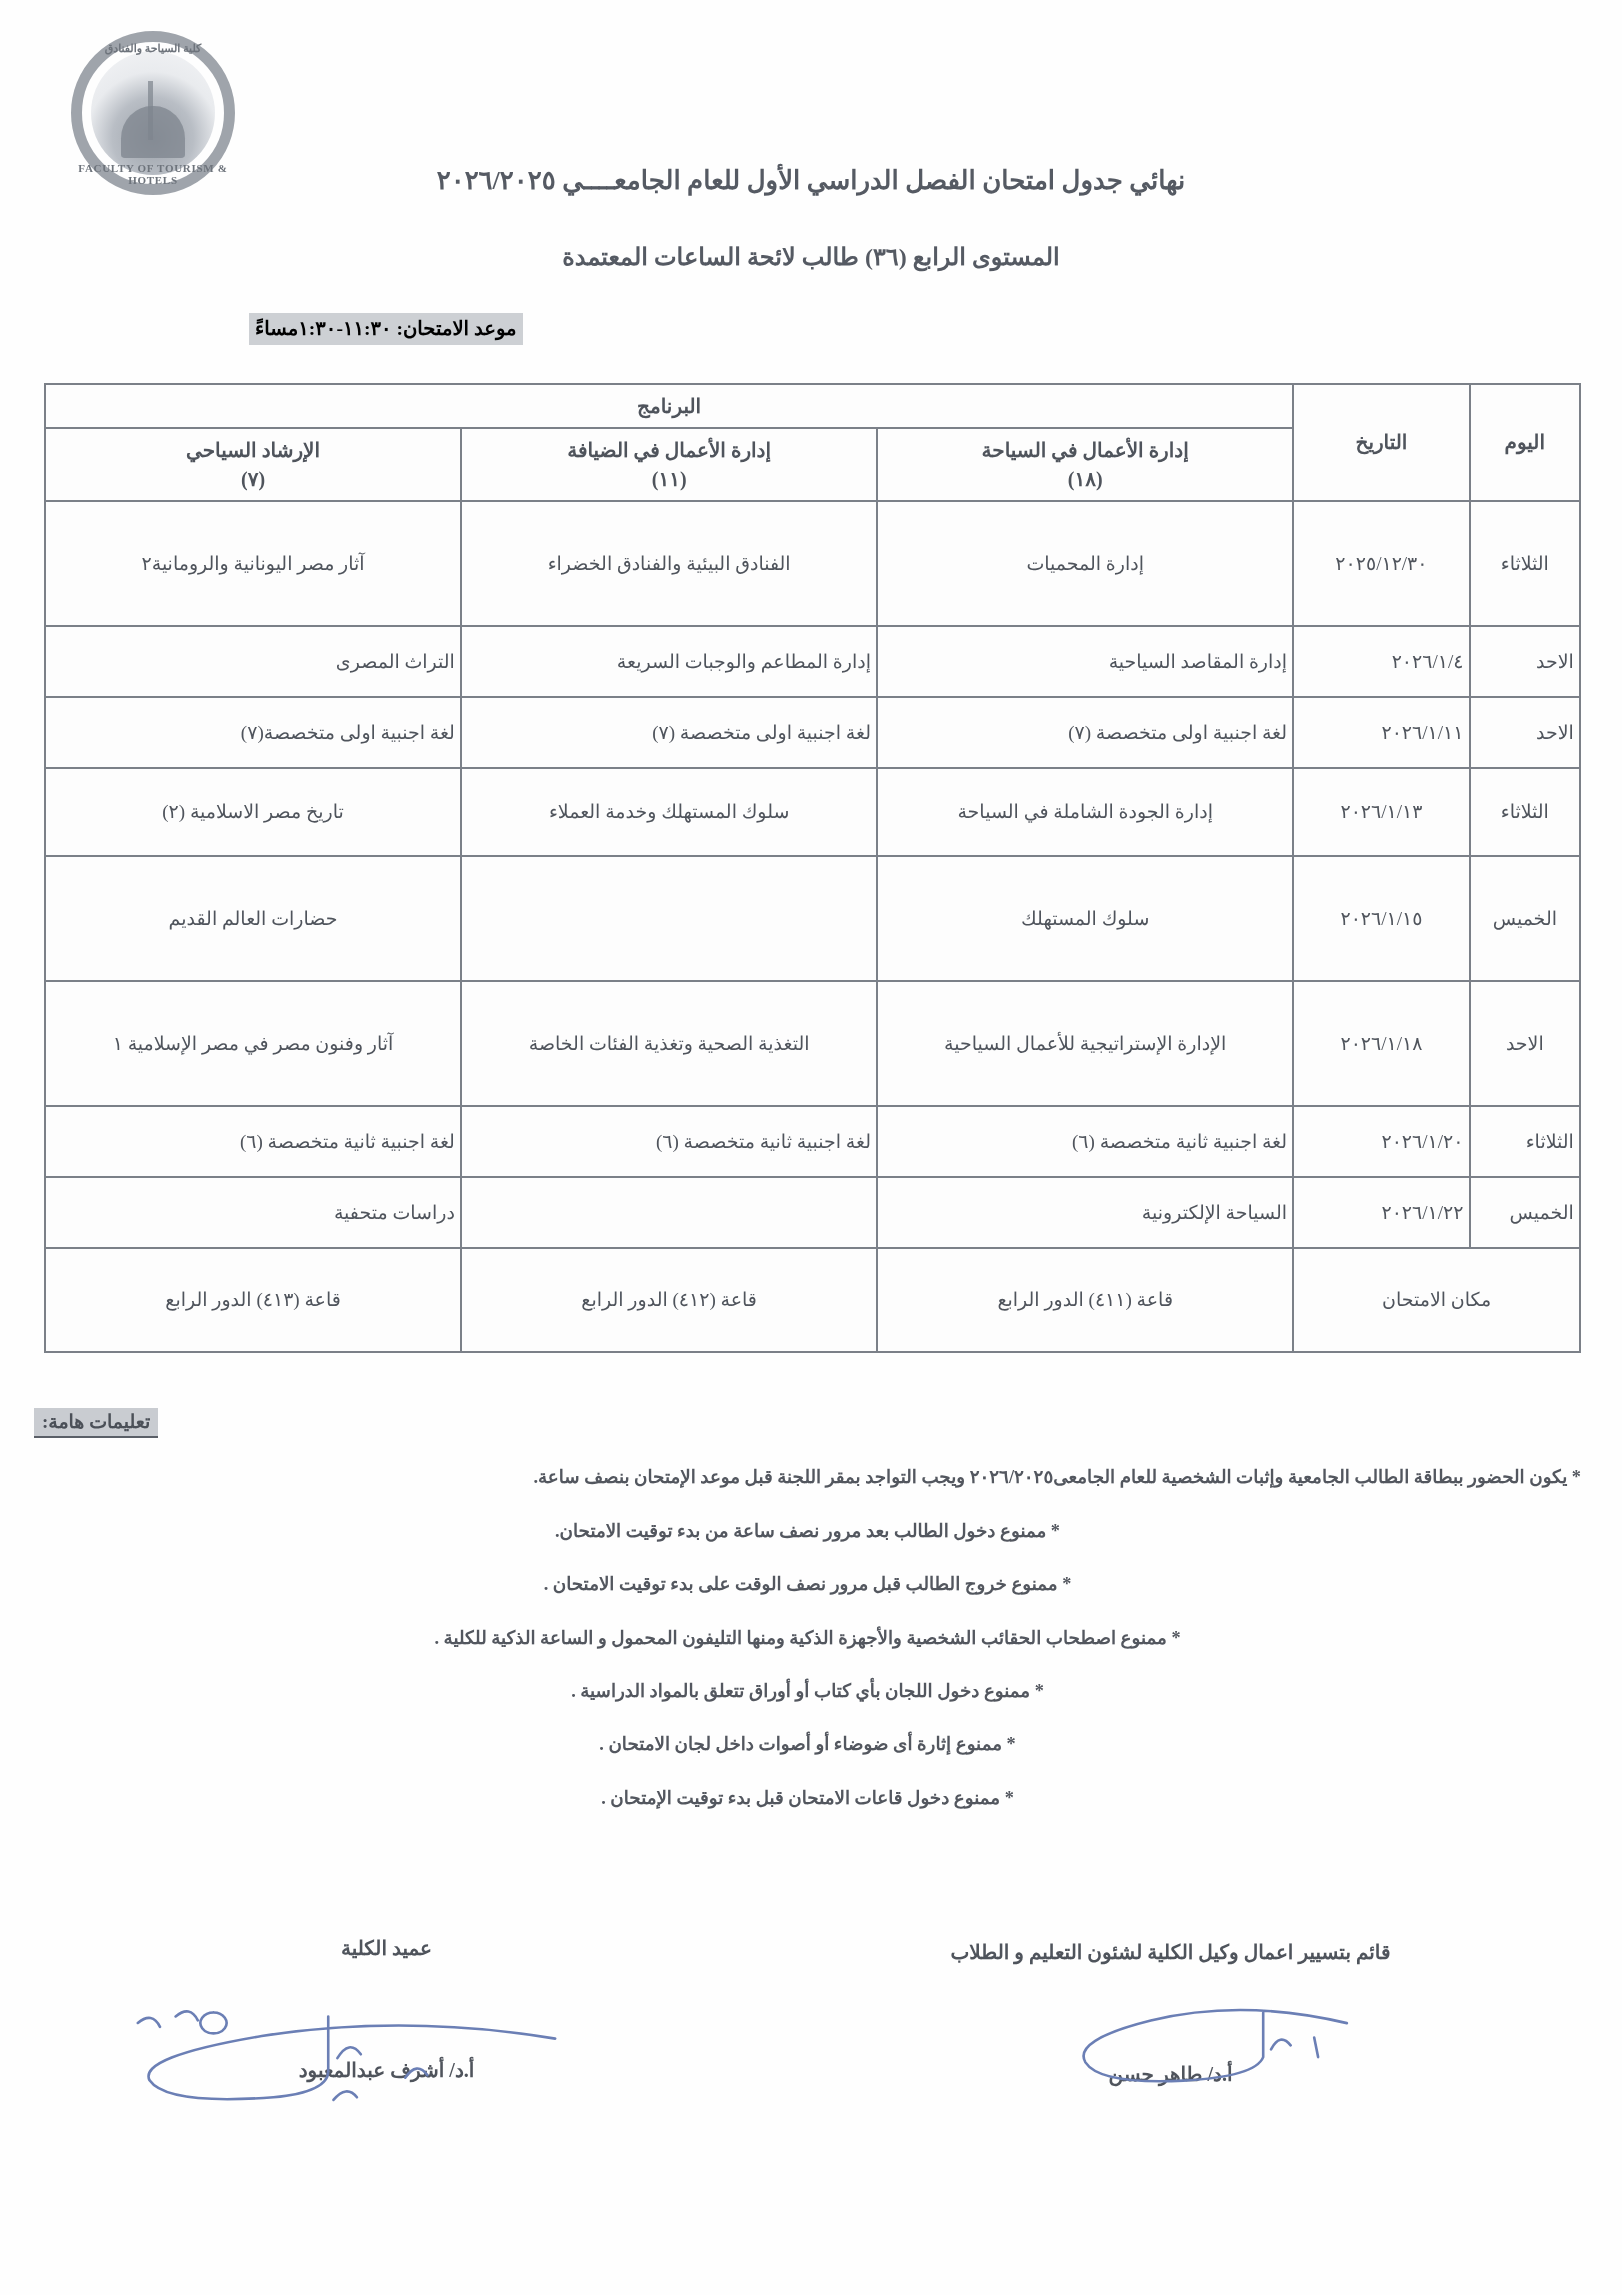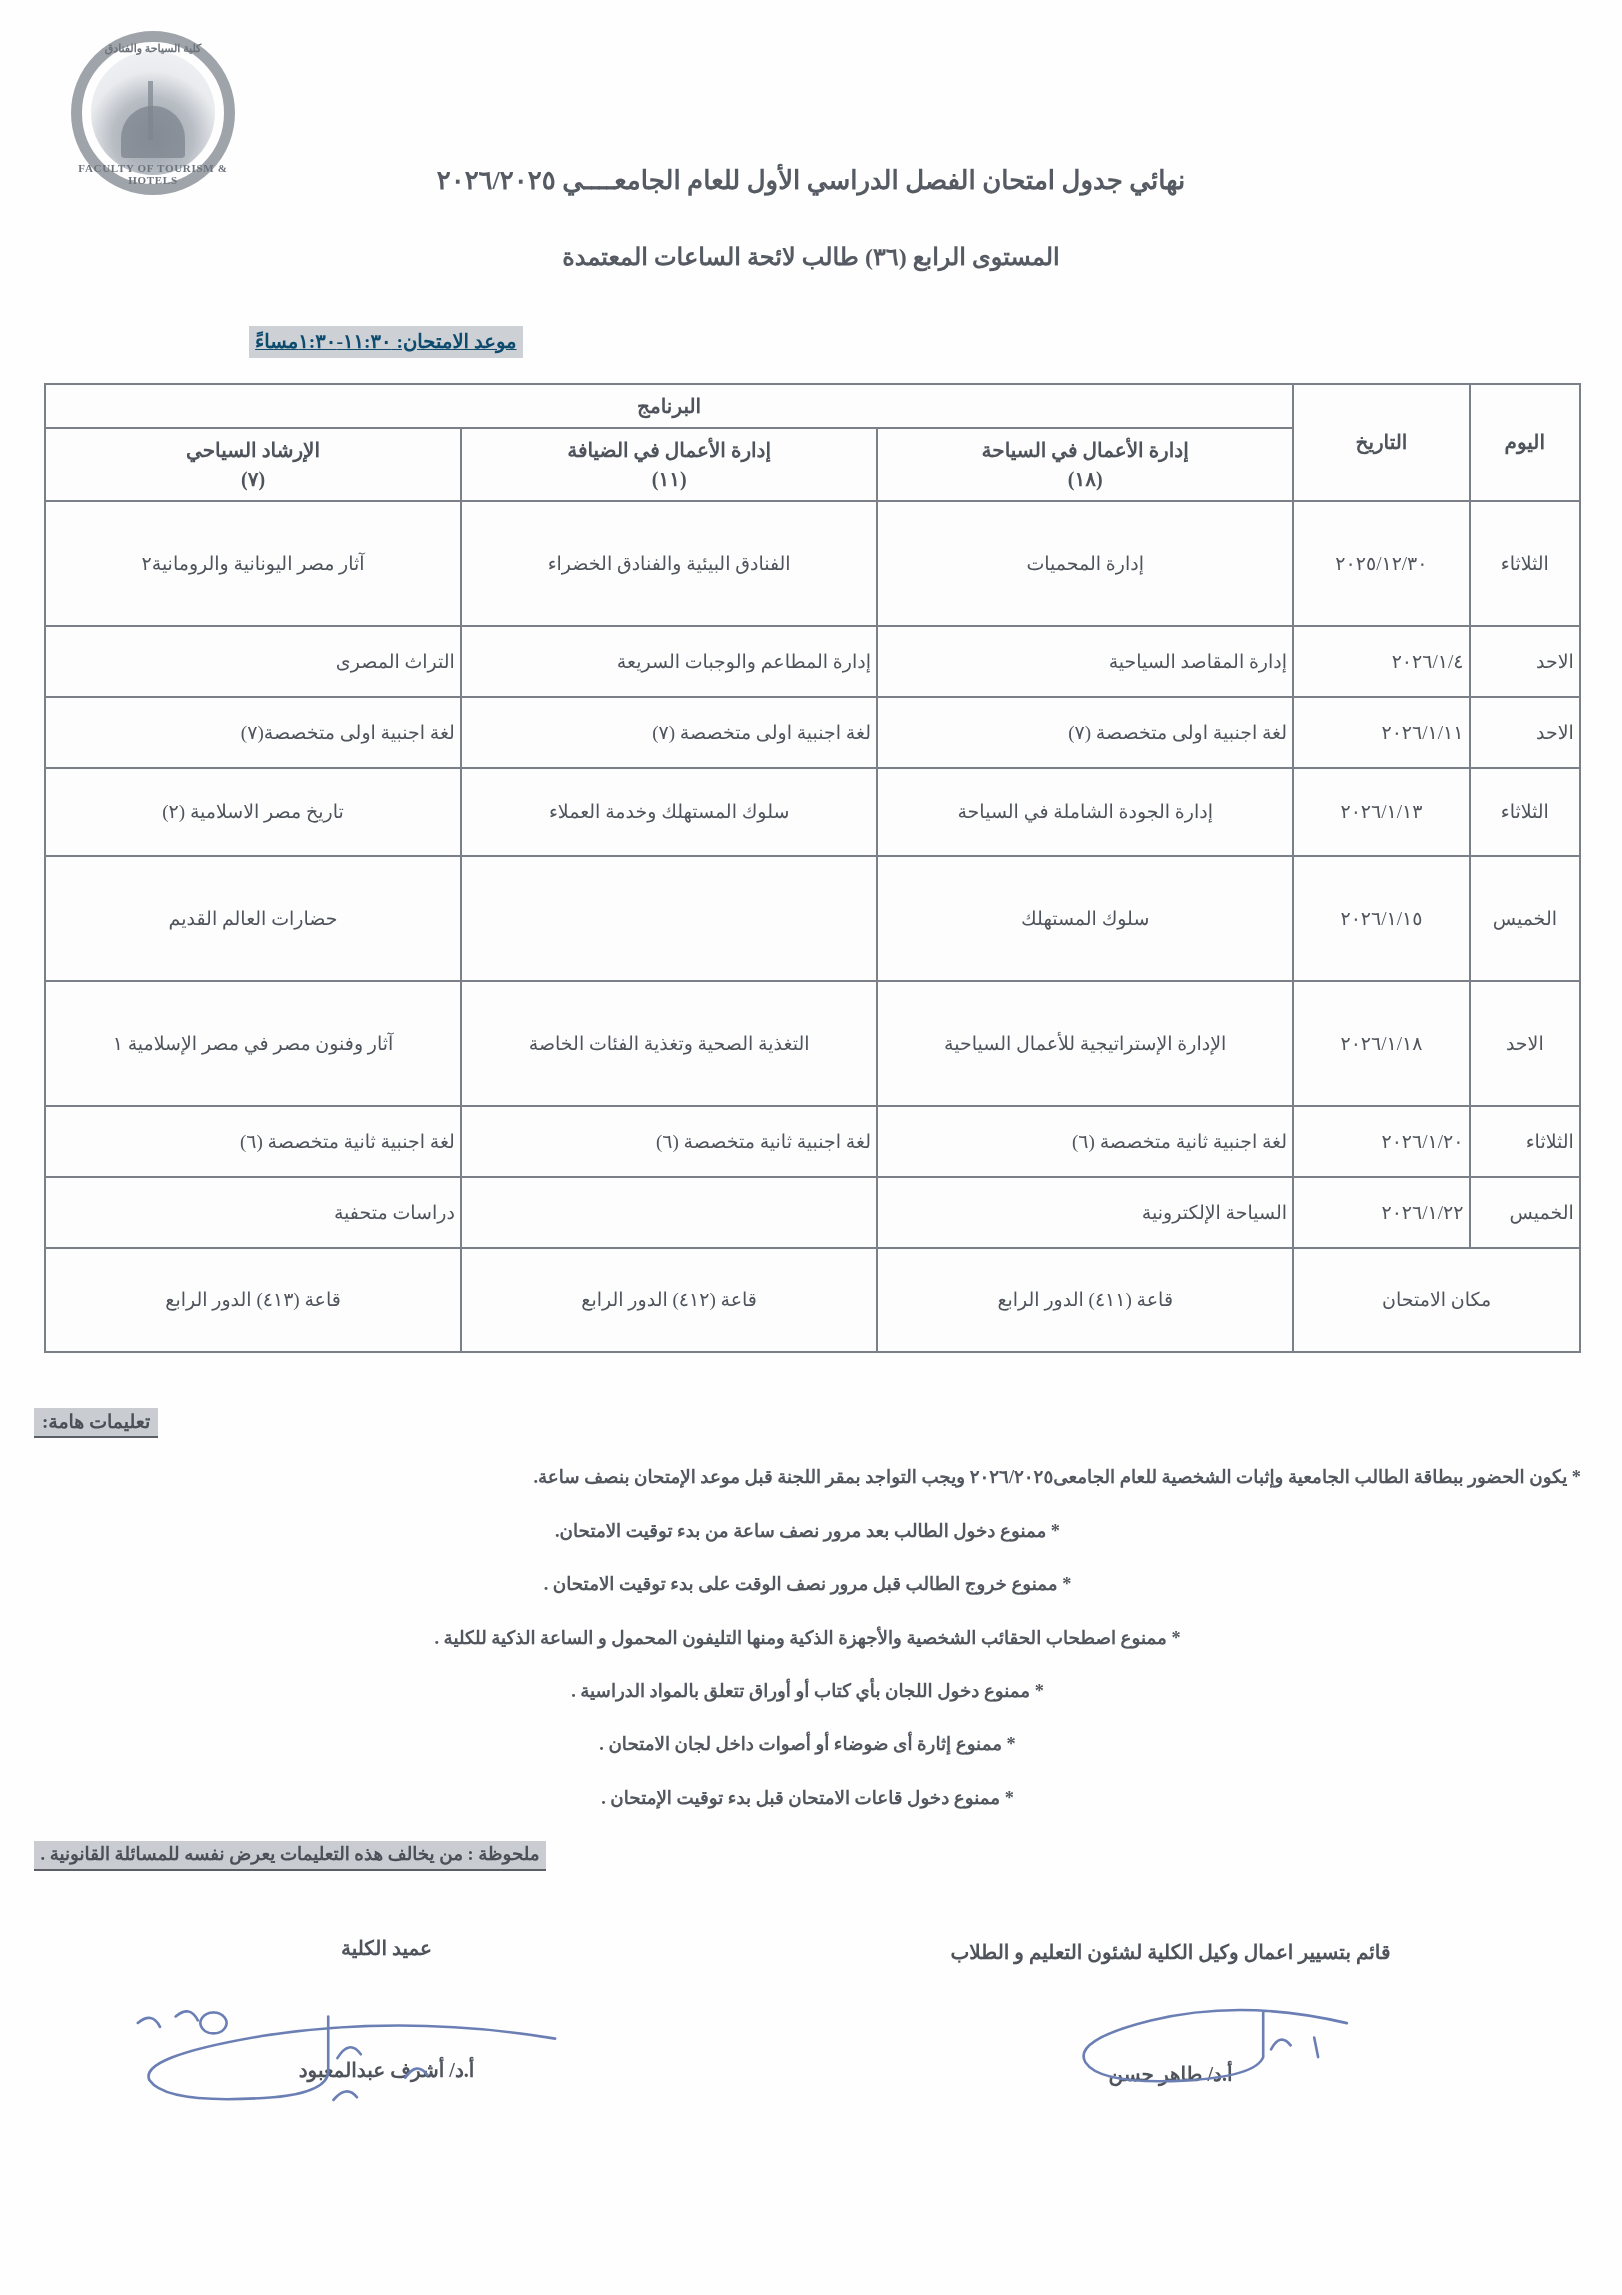--- a/index.html
+++ b/index.html
@@ -117,29 +117,28 @@
     position: absolute;
     top: 243px;
     left: 0; right: 0;
     text-align: center;
     font-size: 24px;
     font-weight: bold;
     color: #555a63;
   }
   .exam-time {
     position: absolute;
-    top: 326px;
+    top: 313px;
     right: 1099px;
     background: #cdd0d4;
     padding: 3.9px 6.5px 5.2px 6.5px;
     font-size: 19.6px;
     font-weight: bold;
-    color: #0c4a6e;
+    color: #000000;
     white-space: nowrap;
-    text-decoration: underline;
   }
 
   
   .sched-wrap {
     position: absolute;
     top: 383px;
     left: 44px;
     right: 41px;
   }
   table.sched {
@@ -365,23 +364,20 @@
     <div class="notes-title">
       <span>تعليمات هامة:</span>
     </div>
     <div class="note-line r">* يكون الحضور ببطاقة الطالب الجامعية وإثبات الشخصية للعام الجامعى٢٠٢٦/٢٠٢٥ ويجب التواجد بمقر اللجنة قبل موعد الإمتحان بنصف ساعة.</div>
     <div class="note-line c">* ممنوع دخول الطالب بعد مرور نصف ساعة من بدء توقيت الامتحان.</div>
     <div class="note-line c">* ممنوع خروج الطالب قبل مرور نصف الوقت على بدء توقيت الامتحان .</div>
     <div class="note-line c">* ممنوع  اصطحاب الحقائب الشخصية والأجهزة الذكية ومنها التليفون المحمول و الساعة الذكية للكلية .</div>
     <div class="note-line c">* ممنوع دخول اللجان بأي كتاب أو أوراق تتعلق بالمواد الدراسية .</div>
     <div class="note-line c">* ممنوع إثارة أى ضوضاء أو أصوات داخل لجان الامتحان .</div>
     <div class="note-line c">* ممنوع دخول قاعات الامتحان قبل بدء توقيت الإمتحان .</div>
-    <div class="note-warning">
-      <span>ملحوظة : من يخالف هذه التعليمات يعرض نفسه للمسائلة القانونية .</span>
-    </div>
   </div>
 
   <div class="sig-block sig-right">
     <div class="sig-role">قائم بتسيير اعمال وكيل الكلية لشئون التعليم و الطلاب</div>
     <div class="sig-name">أ.د/ طاهر حسن</div>
   </div>
   <div class="sig-mark sig-r-mark">
     <svg width="366" height="131" viewBox="0 0 560 200" xmlns="http://www.w3.org/2000/svg">
       <g fill="none" stroke="#6b7fb5" stroke-width="4" stroke-linecap="round">
         <path d="M520 52 Q360 14 220 48 Q100 78 120 112 Q142 146 270 140 Q380 134 392 104 L392 36"></path>

